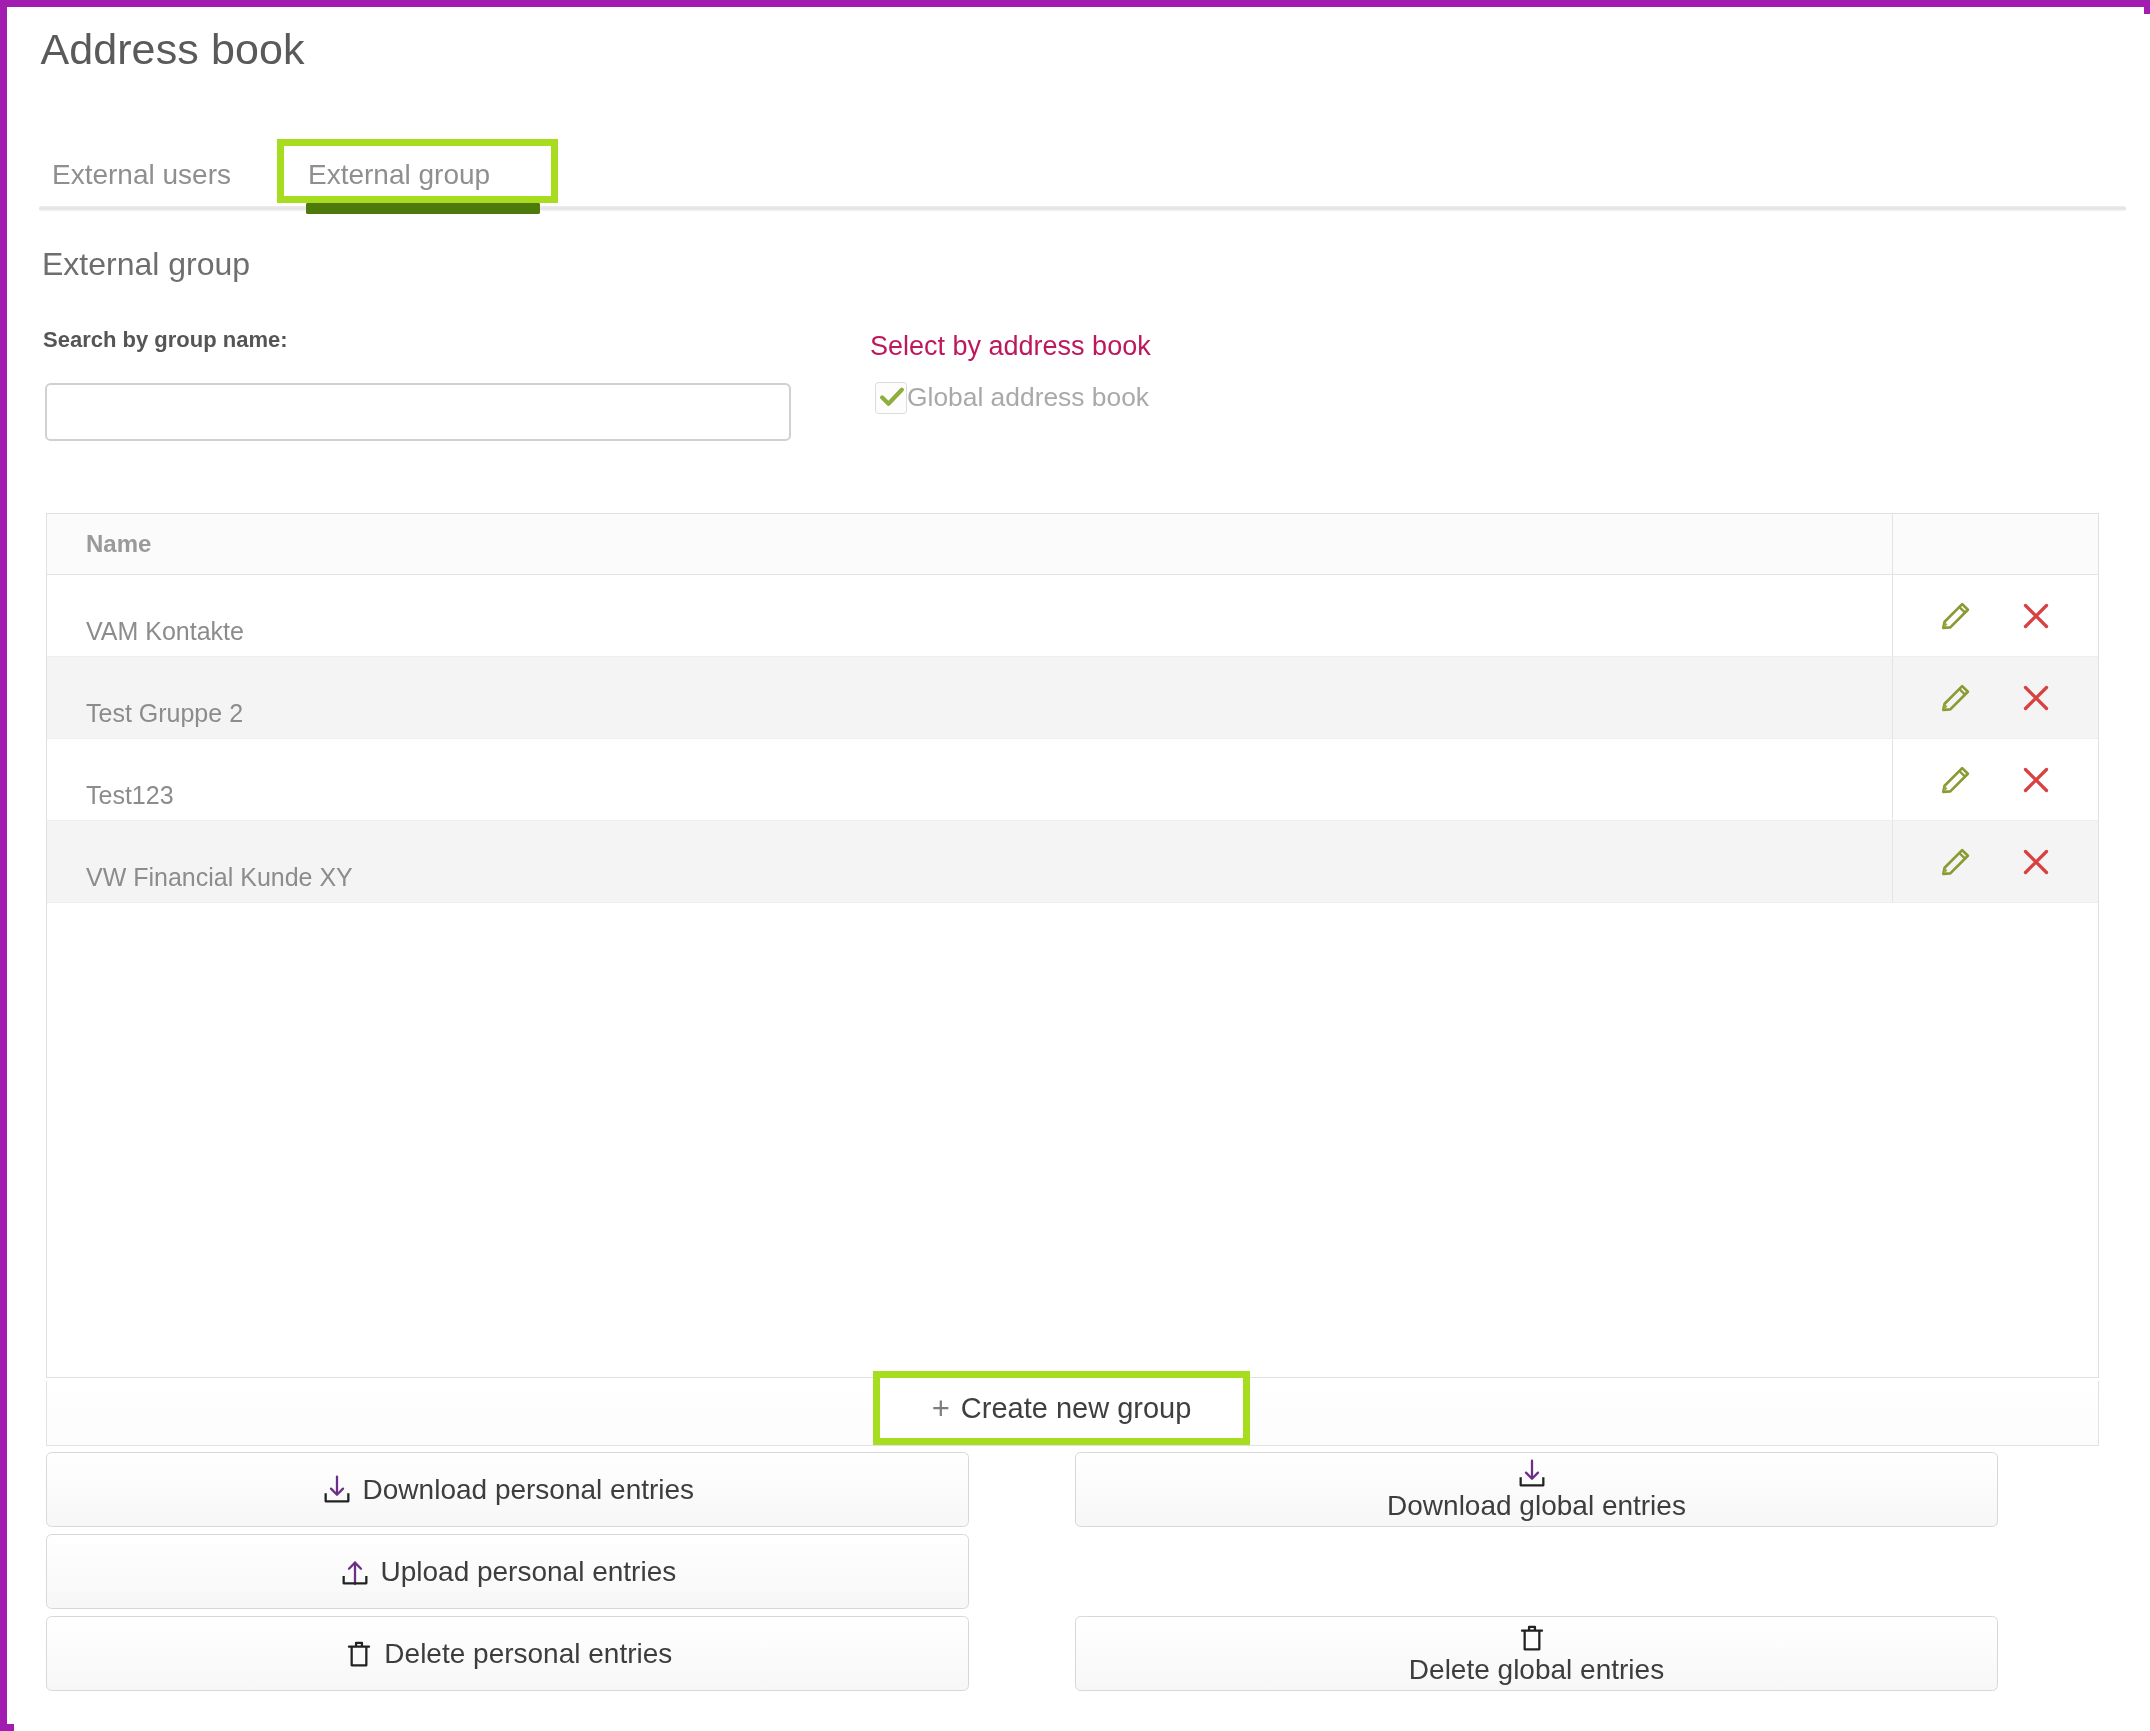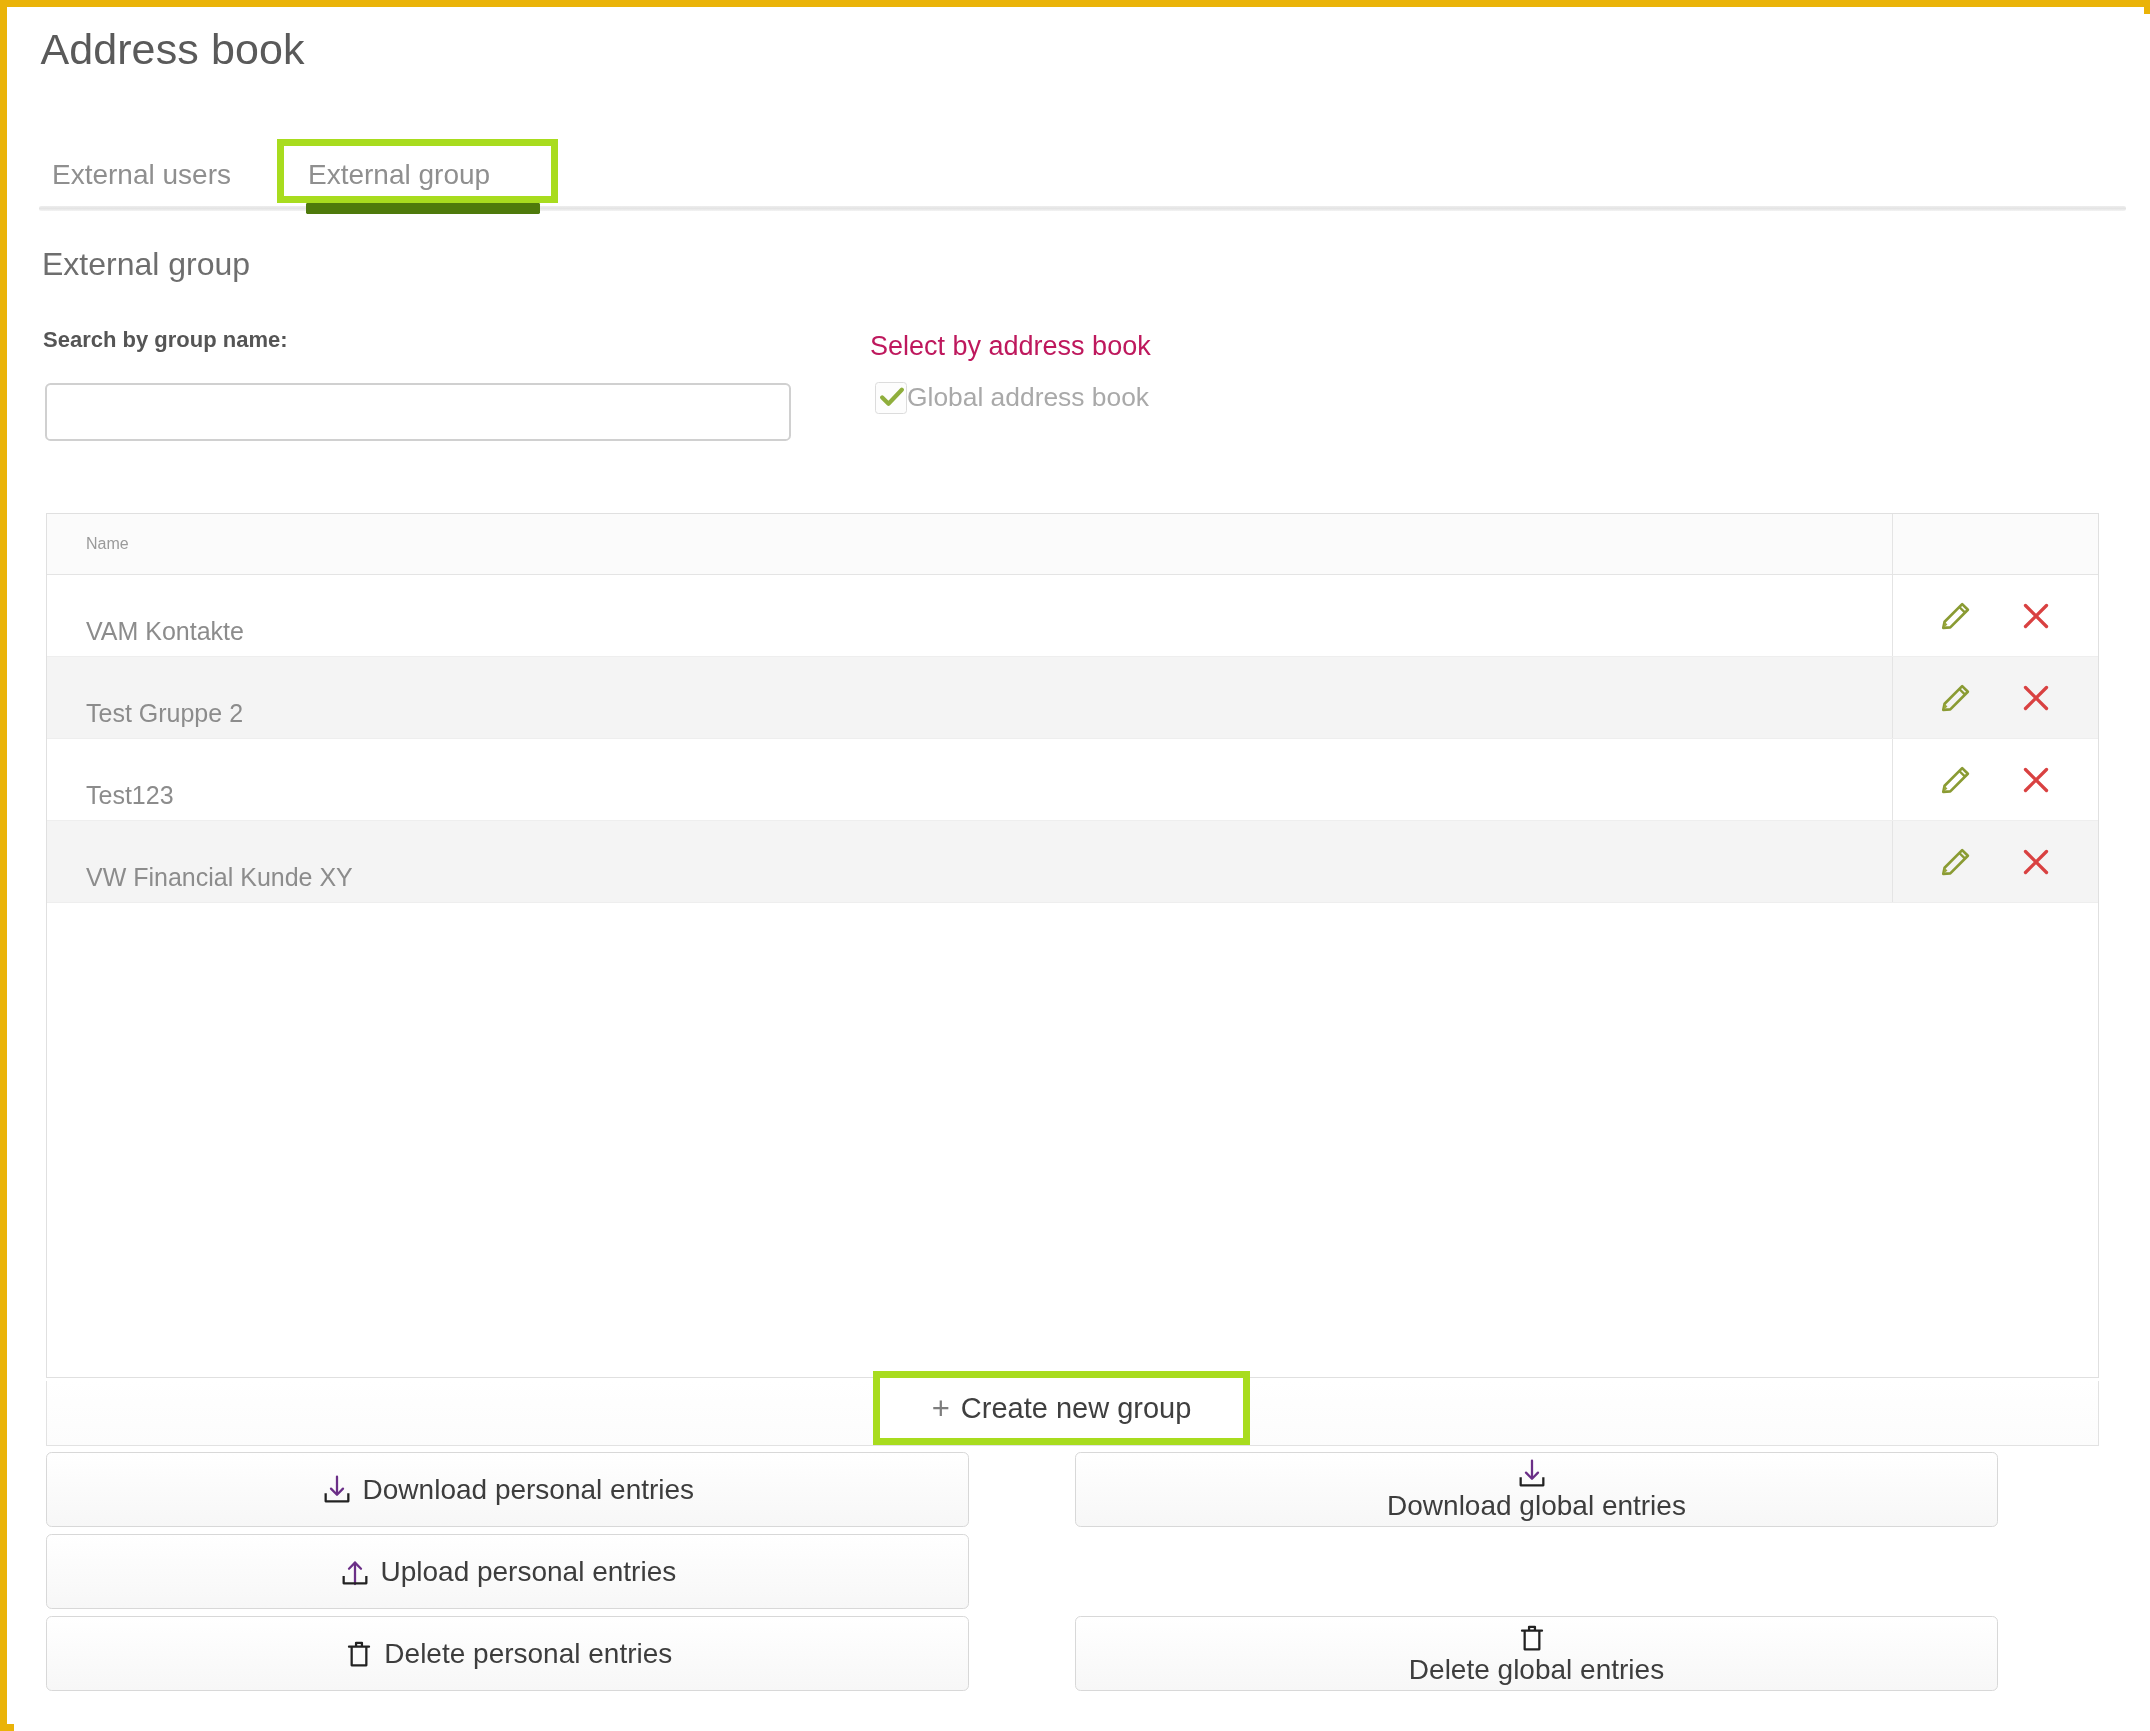--- a/index.html
+++ b/index.html
@@ -15,21 +15,21 @@
     overflow: hidden;
   }
 
   
   #page-frame {
     position: absolute;
     left: 0; top: 0;
     width: 2151px;
     height: 1731px;
     box-sizing: border-box;
-    border: 7px solid #eab308;
+    border: 7px solid #a21caf;
     background: #ffffff;
   }
 
   #page-inner {
     position: absolute;
     left: 7px; top: 7px;
     width: 2137px;
     height: 1717px;
     background: #ffffff;
   }
@@ -189,22 +189,23 @@
     position: relative;
     height: 60px;
     background: #fbfbfb;
     border-bottom: 1.4px solid #e4e4e4;
   }
   #table-header-name {
     position: absolute;
     left: 39px;
     top: 0;
     line-height: 60px;
-    font-size: 16px;
+    font-size: 24px;
     color: #9a9a9a;
+    font-weight: bold;
   }
   #table-header-actions-sep {
     position: absolute;
     right: 0;
     top: 0;
     width: 206px;
     height: 60px;
     border-left: 1.4px solid #e4e4e4;
     box-sizing: border-box;
   }

